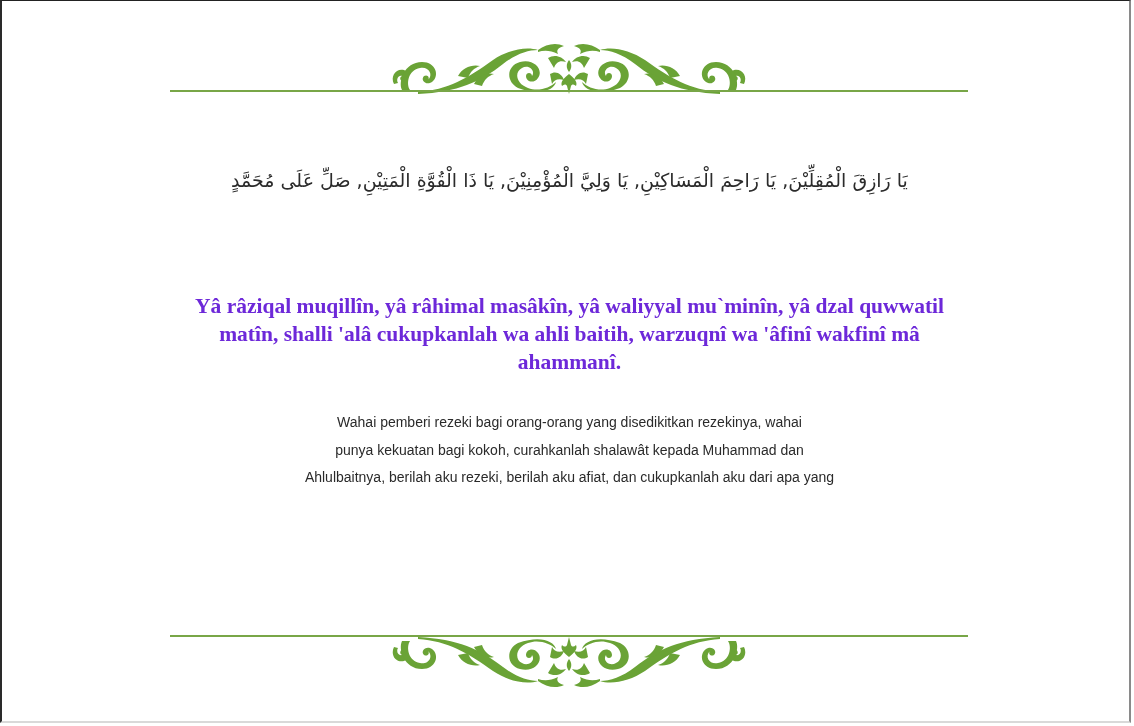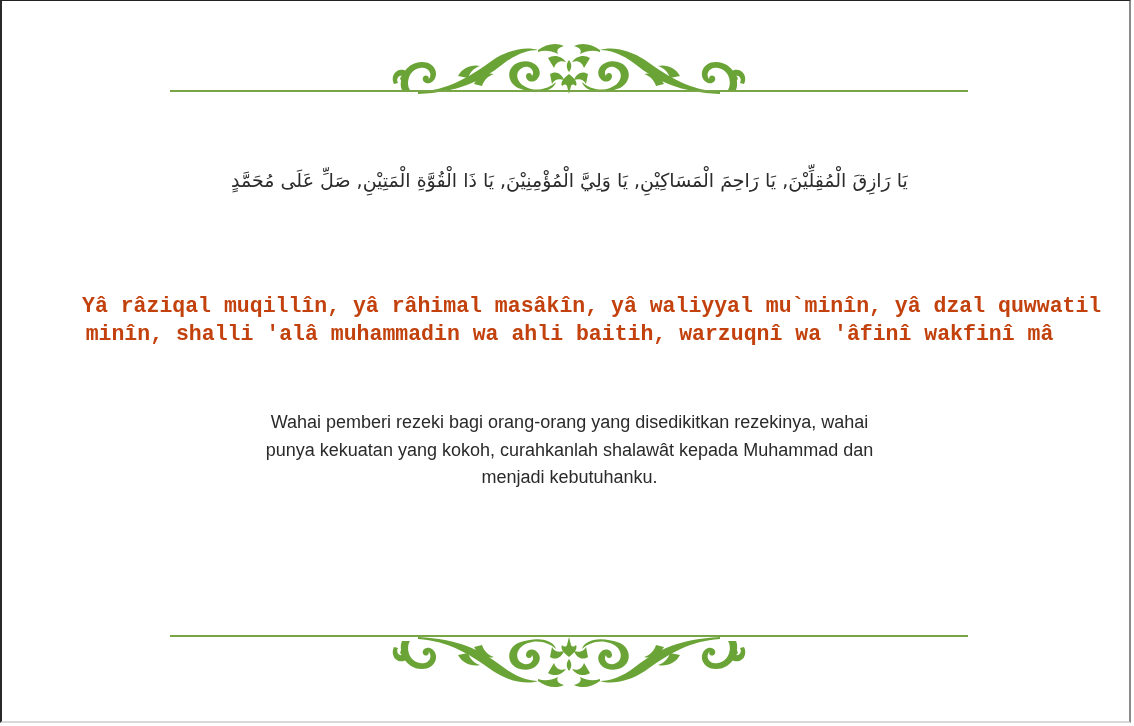--- a/index.html
+++ b/index.html
@@ -18,27 +18,27 @@
     .ornament.bottom { top: 636px; transform: scaleY(-1); }
     .ornament svg { width: 100%; height: 100%; display: block; }
     .arabic {
       position: absolute; left: 90px; width: 955px; top: 160px;
       direction: rtl; text-align: center;
       font-family: "DejaVu Sans", sans-serif; font-size: 19px; line-height: 38px; color: #2b2b2b;
     }
     .arabic div { white-space: nowrap; }
     .translit {
       position: absolute; left: 80px; width: 975px; top: 291px;
-      text-align: center; font-family: Liberation Mono, monospace; font-weight: bold;
-      font-size: 21.5px; line-height: 28px; color: #c2410c;
+      text-align: center; font-family: Liberation Serif, serif; font-weight: bold;
+      font-size: 21.5px; line-height: 28px; color: #6d28d9;
     }
     .translation {
       position: absolute; left: 80px; width: 975px; top: 408px;
       text-align: center; font-family: "Liberation Sans", sans-serif;
-      font-size: 18px; line-height: 27.6px; color: #2a2a2a;
+      font-size: 14px; line-height: 27.6px; color: #2a2a2a;
     }
     .translit div, .translation div { white-space: nowrap; }
   </style>
 </head>
 <body>
 
 <div class="page">
 
   <div class="ornament top">
     <svg viewBox="0 0 362 56">
@@ -76,27 +76,28 @@
     </svg>
   </div>
   <div class="rule top"></div>
 
   <div class="arabic">
     <div>يَا رَازِقَ الْمُقِلِّيْنَ, يَا رَاحِمَ الْمَسَاكِيْنِ, يَا وَلِيَّ الْمُؤْمِنِيْنَ, يَا ذَا الْقُوَّةِ الْمَتِيْنِ, صَلِّ عَلَى مُحَمَّدٍ</div>
   </div>
 
   <div class="translit">
     <div>Yâ râziqal muqillîn, yâ râhimal masâkîn, yâ waliyyal mu`minîn, yâ dzal quwwatil</div>
-    <div>minîn, shalli 'alâ muhammadin wa ahli baitih, warzuqnî wa 'âfinî wakfinî mâ</div>
+    <div>matîn, shalli 'alâ cukupkanlah wa ahli baitih, warzuqnî wa 'âfinî wakfinî mâ</div>
+    <div>ahammanî.</div>
   </div>
 
   <div class="translation">
     <div>Wahai pemberi rezeki bagi orang-orang yang disedikitkan rezekinya, wahai</div>
-    <div>punya kekuatan yang kokoh, curahkanlah shalawât kepada Muhammad dan</div>
-    <div>menjadi kebutuhanku.</div>
+    <div>punya kekuatan bagi kokoh, curahkanlah shalawât kepada Muhammad dan</div>
+    <div>Ahlulbaitnya, berilah aku rezeki, berilah aku afiat, dan cukupkanlah aku dari apa yang</div>
   </div>
 
   <div class="rule bottom"></div>
   <div class="ornament bottom">
     <svg viewBox="0 0 362 56">
       <g fill="#6aa336" stroke="none">
         <path d="M6,46 C2,38 8,30 16,32 C22,34 22,42 16,43 C12,44 11,39 14,38 C10,37 8,42 10,45 Z"></path>
         <path d="M14,52 C10,44 16,24 34,24 C48,24 52,38 44,44 C38,48 32,42 36,38 C40,36 42,40 40,42 C46,36 40,28 32,30 C20,32 18,46 22,52 Z"></path>
         <path d="M30,54 C60,52 80,40 105,22 C120,12 138,8 150,12 C140,12 128,16 115,26 C92,44 70,54 30,56 Z"></path>
         <path d="M70,38 C74,30 84,26 92,28 C86,30 82,34 80,40 Z"></path>

